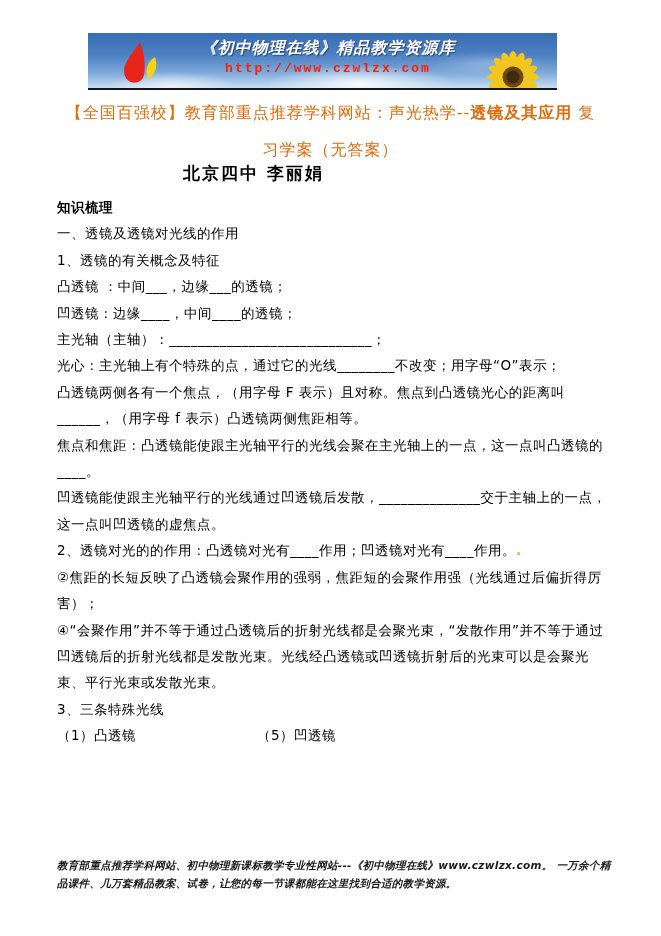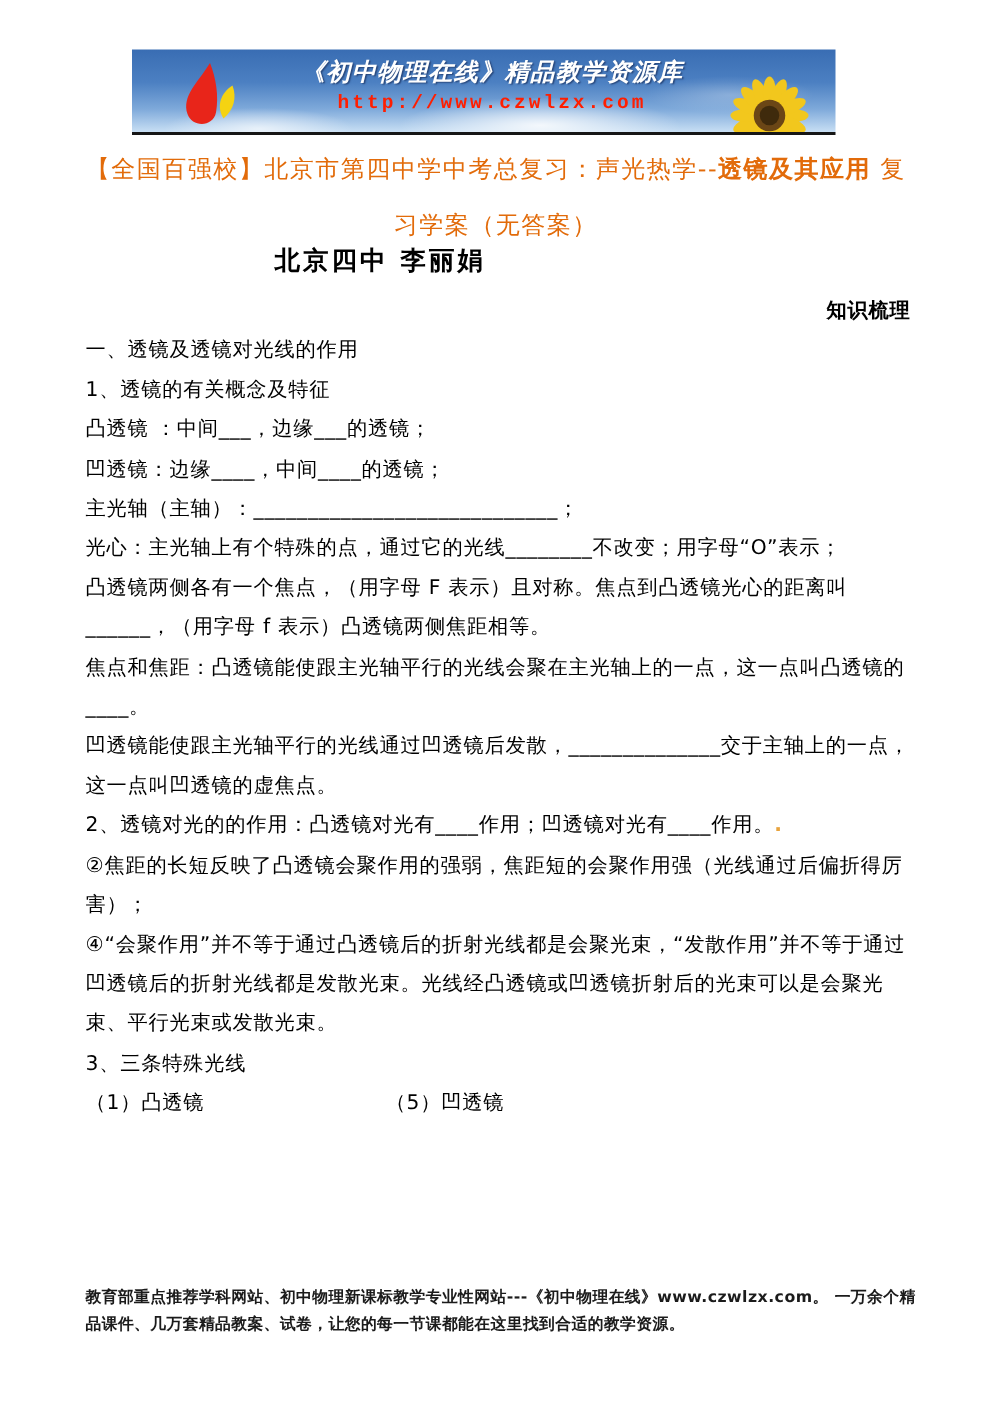--- a/index.html
+++ b/index.html
@@ -25,27 +25,27 @@
   
   .doc-title{position:absolute;left:0;top:94px;width:661px;text-align:center;
              color:#e26b0a;font-size:16px;line-height:37px;letter-spacing:1px;}
   .doc-title .b{font-weight:bold;}
   .author{position:absolute;left:183px;top:162px;font-size:17px;font-weight:bold;letter-spacing:2px;}
 
   
   .body-text{position:absolute;left:57px;top:194px;width:550px;
              font-size:13.5px;line-height:26.4px;letter-spacing:.5px;}
   .body-text p{margin:0;}
-  .bold{font-weight:bold;text-align:right;}
+  .bold{font-weight:bold;}
   .orange-dot{color:#e8a33d;font-weight:bold;}
   .cols .c1{display:inline-block;width:200px;}
 
   
   .footer{position:absolute;left:57px;top:856px;width:556px;font-size:10.5px;line-height:18px;
-          font-weight:600;color:#1b1b1b;letter-spacing:.3px;}
+          font-style:italic;font-weight:600;color:#1b1b1b;letter-spacing:.3px;}
 </style>
 </head>
 <body>
 
 <div class="page">
 
   <div class="banner">
     <svg class="banner-logo" width="58" height="46" viewBox="0 0 58 46">
       <path d="M24,1 C16,14 5,23 9,35 C12,44 26,44 28,34 C30,23 28,11 24,1 Z" fill="#e8251a"></path>
       <path d="M39,16 C42,24 40,32 33,38 C28,30 31,21 39,16 Z" fill="#f5d312"></path>
@@ -76,21 +76,21 @@
           <ellipse cx="15" cy="0" rx="11" ry="4.4" transform="rotate(315)"></ellipse>
           <ellipse cx="15" cy="0" rx="11" ry="4.4" transform="rotate(337.5)"></ellipse>
         </g>
         <circle cx="0" cy="0" r="10.5" fill="#6b4616"></circle>
         <circle cx="0" cy="0" r="6.5" fill="#3f2a0c"></circle>
       </g>
     </svg>
   </div>
 
   <div class="doc-title">
-    <span>【全国百强校】北京市第四中学中考总复习：声光热学--</span><span class="b">透镜及其应用</span><span> 复</span><br>
+    <span>【全国百强校】教育部重点推荐学科网站：声光热学--</span><span class="b">透镜及其应用</span><span> 复</span><br>
     <span>习学案（无答案）</span>
   </div>
 
   <div class="author">北京四中 李丽娟</div>
 
   <div class="body-text">
     <p class="bold">知识梳理</p>
     <p>一、透镜及透镜对光线的作用</p>
     <p>1、透镜的有关概念及特征</p>
     <p>凸透镜 ：中间___，边缘___的透镜；</p>

